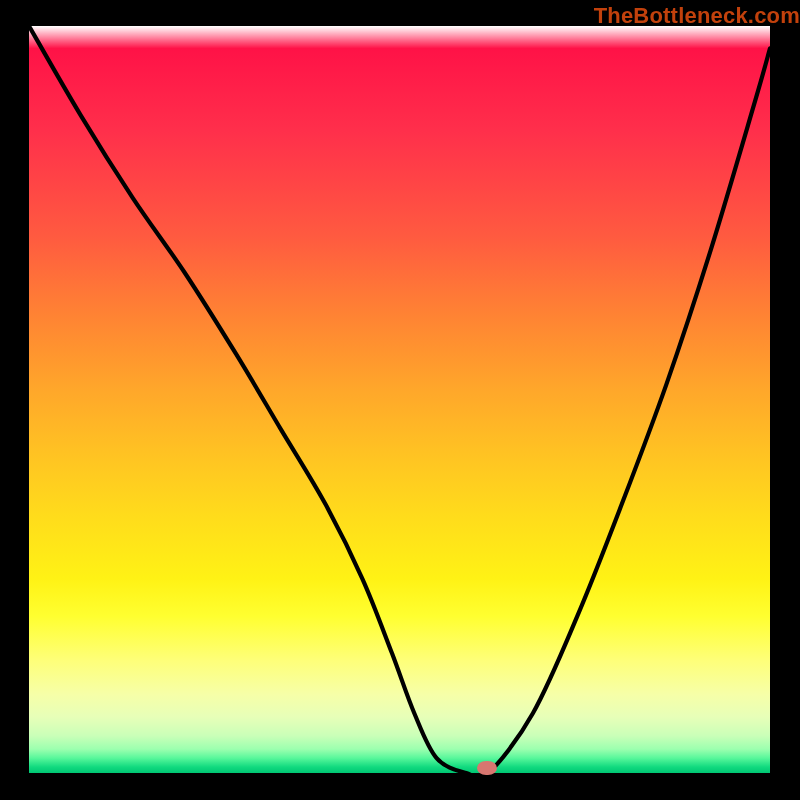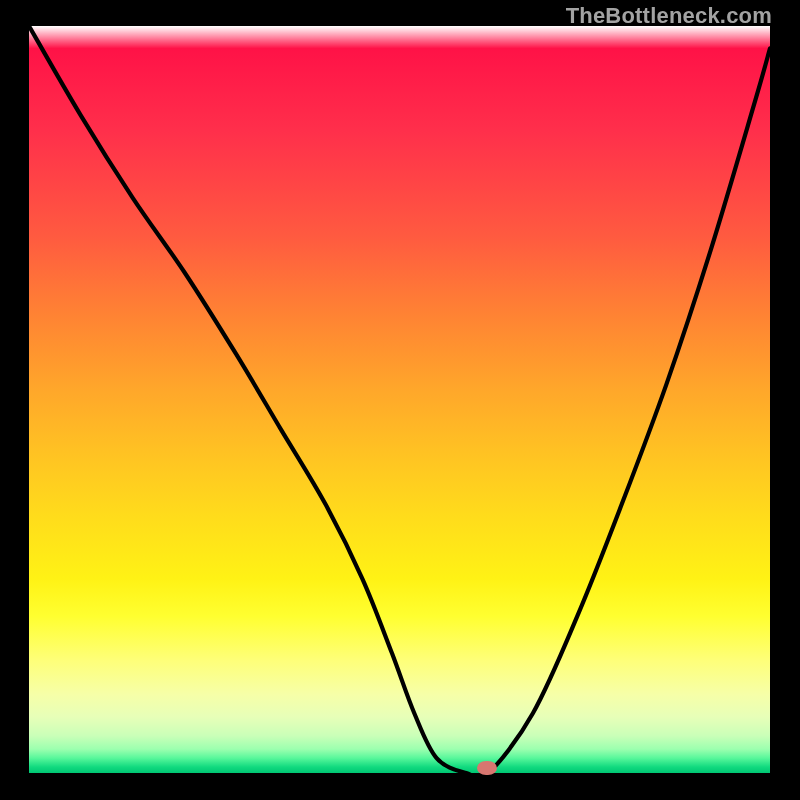--- a/index.html
+++ b/index.html
@@ -12,22 +12,22 @@
     font-family: Arial, Helvetica, sans-serif;
   }
   .wrap {
     position: relative;
     width: 800px;
     height: 800px;
   }
   .watermark {
     position: absolute;
     top: 3px;
-    right: 28px;
-    color: #a3a3a3;
+    right: 0;
+    color: #c2410c;
     font-size: 22px;
     font-weight: 600;
     letter-spacing: 0.2px;
     z-index: 5;
   }
   .plot-area {
     position: absolute;
     left: 29px;
     top: 26px;
     width: 741px;

